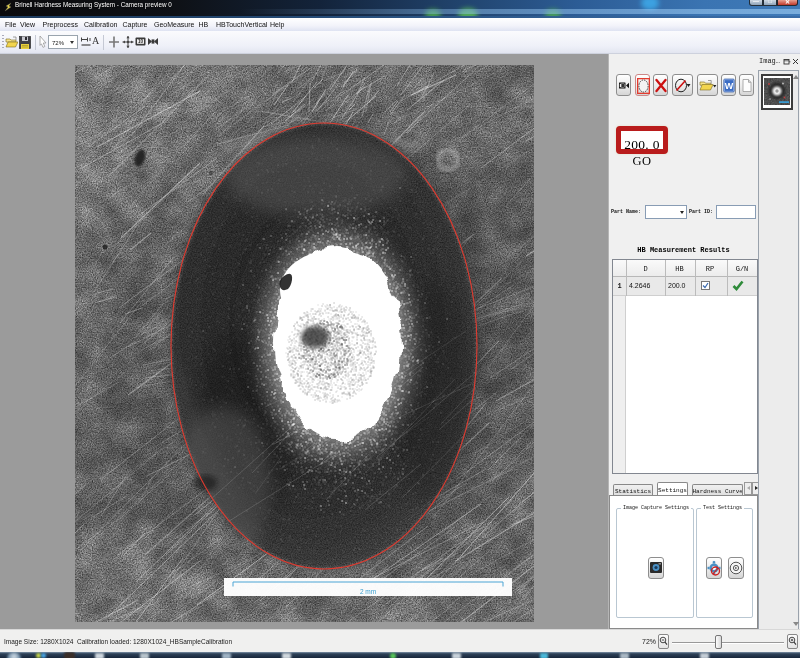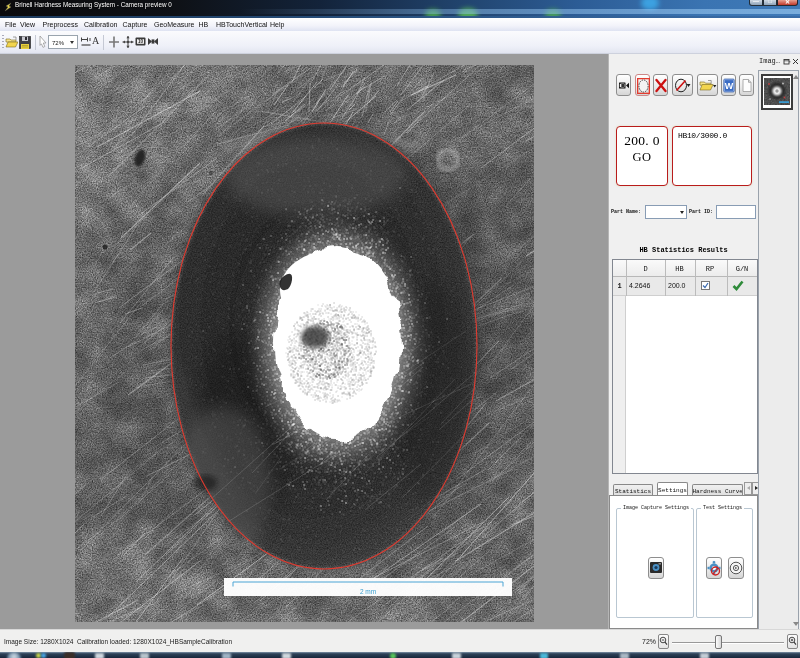--- a/index.html
+++ b/index.html
@@ -25,21 +25,21 @@
 #toolbar{left:0;top:31px;width:800px;height:23px;background:linear-gradient(#fbfbfd,#eef0f8 70%,#e2e5f0);border-bottom:1px solid #cdd1dd;}
 .grip{position:absolute;top:4px;width:2px;height:15px;background-image:repeating-linear-gradient(#aab 0 1px,transparent 1px 3px);}
 .tsep{position:absolute;top:4px;width:1px;height:15px;background:#c5c9d4;}
 
 #canvas{left:0;top:54px;width:608px;height:575px;background:#9b9b9b;}
 #cam{position:absolute;left:75px;top:11px;}
 
 #rpanel{left:608px;top:54px;width:150px;height:575px;background:#f0f0f0;border-left:1px solid #b5b5b5;}
 .rbtn{position:absolute;top:20px;height:22px;border:1px solid #8e8e8e;border-radius:3px;background:linear-gradient(#ffffff,#e9e9e9 60%,#d5d5d5);}
 .rbtn svg{position:absolute;left:1px;top:3px;}
-.box{position:absolute;top:72px;height:60px;background:#fff;border:1px solid #b91c1c;border-radius:4px;box-shadow:0 0 2px rgba(210,210,160,0.6);}
+.box{position:absolute;top:72px;height:28px;background:#fff;border:5px solid #b91c1c;border-radius:4px;box-shadow:0 0 2px rgba(210,210,160,0.6);}
 .ptlabel{position:absolute;font-family:"Liberation Mono",monospace;font-size:5px;font-weight:bold;color:#111;}
 .pfield{position:absolute;top:151px;height:14px;background:#fff;border:1px solid #889cb4;}
 
 #tbl{position:absolute;left:3px;top:205px;width:146px;height:215px;background:#fff;border:1px solid #828790;}
 .tcell{position:absolute;font-size:7px;color:#111;}
 
 .tab{position:absolute;top:430px;white-space:nowrap;overflow:hidden;height:13px;border:1px solid #898989;border-bottom:none;border-radius:2px 2px 0 0;background:linear-gradient(#fcfcfc,#e4e4e4);text-align:center;font-family:"Liberation Mono",monospace;font-size:6px;color:#111;}
 #tabpage{position:absolute;left:0px;top:441px;width:149px;height:134px;background:#fff;border:1px solid #8a8a8a;border-top:1px solid #8a8a8a;}
 .gbox{position:absolute;top:12px;height:110px;border:1px solid #b9c7d2;border-radius:2px;}
 .glabel{position:absolute;top:-4px;left:4px;background:#fff;padding:0 2px;font-family:"Liberation Mono",monospace;font-size:5px;color:#111;white-space:nowrap;}
@@ -1004,32 +1004,29 @@
         <svg width="12" height="15" viewBox="0 0 12 15">
           <path d="M2 1.5 h5.5 l2.5 2.8 v9.2 H2z" fill="#fdfdfd" stroke="#999" stroke-width="0.8"></path>
           <path d="M7.5 1.5 l0 2.8 2.5 0" fill="#ddd" stroke="#999" stroke-width="0.8"></path>
         </svg>
       </span>
 
   <span class="box" style="left:7px;width:52px;">
         <span style="position:absolute;left:0;right:0;top:6px;text-align:center;font-family:'Liberation Serif',serif;font-size:13.5px;color:#000;letter-spacing:0.3px;">200. 0</span>
         <span style="position:absolute;left:0;right:0;top:23px;text-align:center;font-family:'Liberation Serif',serif;font-size:12.5px;color:#000;letter-spacing:0.5px;">GO</span>
       </span>
-  <span class="box" style="left:63px;width:80px;">
-        <span style="position:absolute;left:5px;top:4px;font-family:'Liberation Mono',monospace;font-size:8px;color:#000;letter-spacing:-0.35px">HB10/3000.0</span>
-      </span>
 
   <span class="ptlabel" style="left:2px;top:155px;">Part Name:</span>
   <span class="pfield" style="left:35.5px;width:42px;">
         <span style="position:absolute;right:2px;top:4.5px;width:0;height:0;border:2.5px solid transparent;border-top:3.5px solid #222"></span>
       </span>
   <span class="ptlabel" style="left:80px;top:155px;">Part ID:</span>
   <span class="pfield" style="left:106.5px;width:40px;"></span>
 
-  <span class="abs" style="left:0;top:191.5px;width:149px;text-align:center;font-family:'Liberation Mono',monospace;font-size:7px;font-weight:bold;color:#000;">HB Statistics Results</span>
+  <span class="abs" style="left:0;top:191.5px;width:149px;text-align:center;font-family:'Liberation Mono',monospace;font-size:7px;font-weight:bold;color:#000;">HB Measurement Results</span>
 
   <div id="tbl">
     <div class="abs" style="left:0;top:0;width:144px;height:17px;background:linear-gradient(#fafafa,#ececec);border-bottom:1px solid #b8b8b8;"></div>
     <div class="abs" style="left:0;top:17px;width:144px;height:19px;background:#e9e9e9;border-bottom:1px solid #cfcfcf;"></div>
     <div class="abs" style="left:0;top:36px;width:13px;height:177px;background:#efefef;border-right:1px solid #cfcfcf;"></div>
     <div class="abs" style="left:13px;top:0;width:1px;height:36px;background:#bbb"></div>
     <div class="abs" style="left:52px;top:0;width:1px;height:36px;background:#bbb"></div>
     <div class="abs" style="left:81.5px;top:0;width:1px;height:36px;background:#bbb"></div>
     <div class="abs" style="left:113.5px;top:0;width:1px;height:36px;background:#bbb"></div>
     <span class="tcell mono" style="left:13px;top:5px;width:39px;text-align:center;">D</span>

